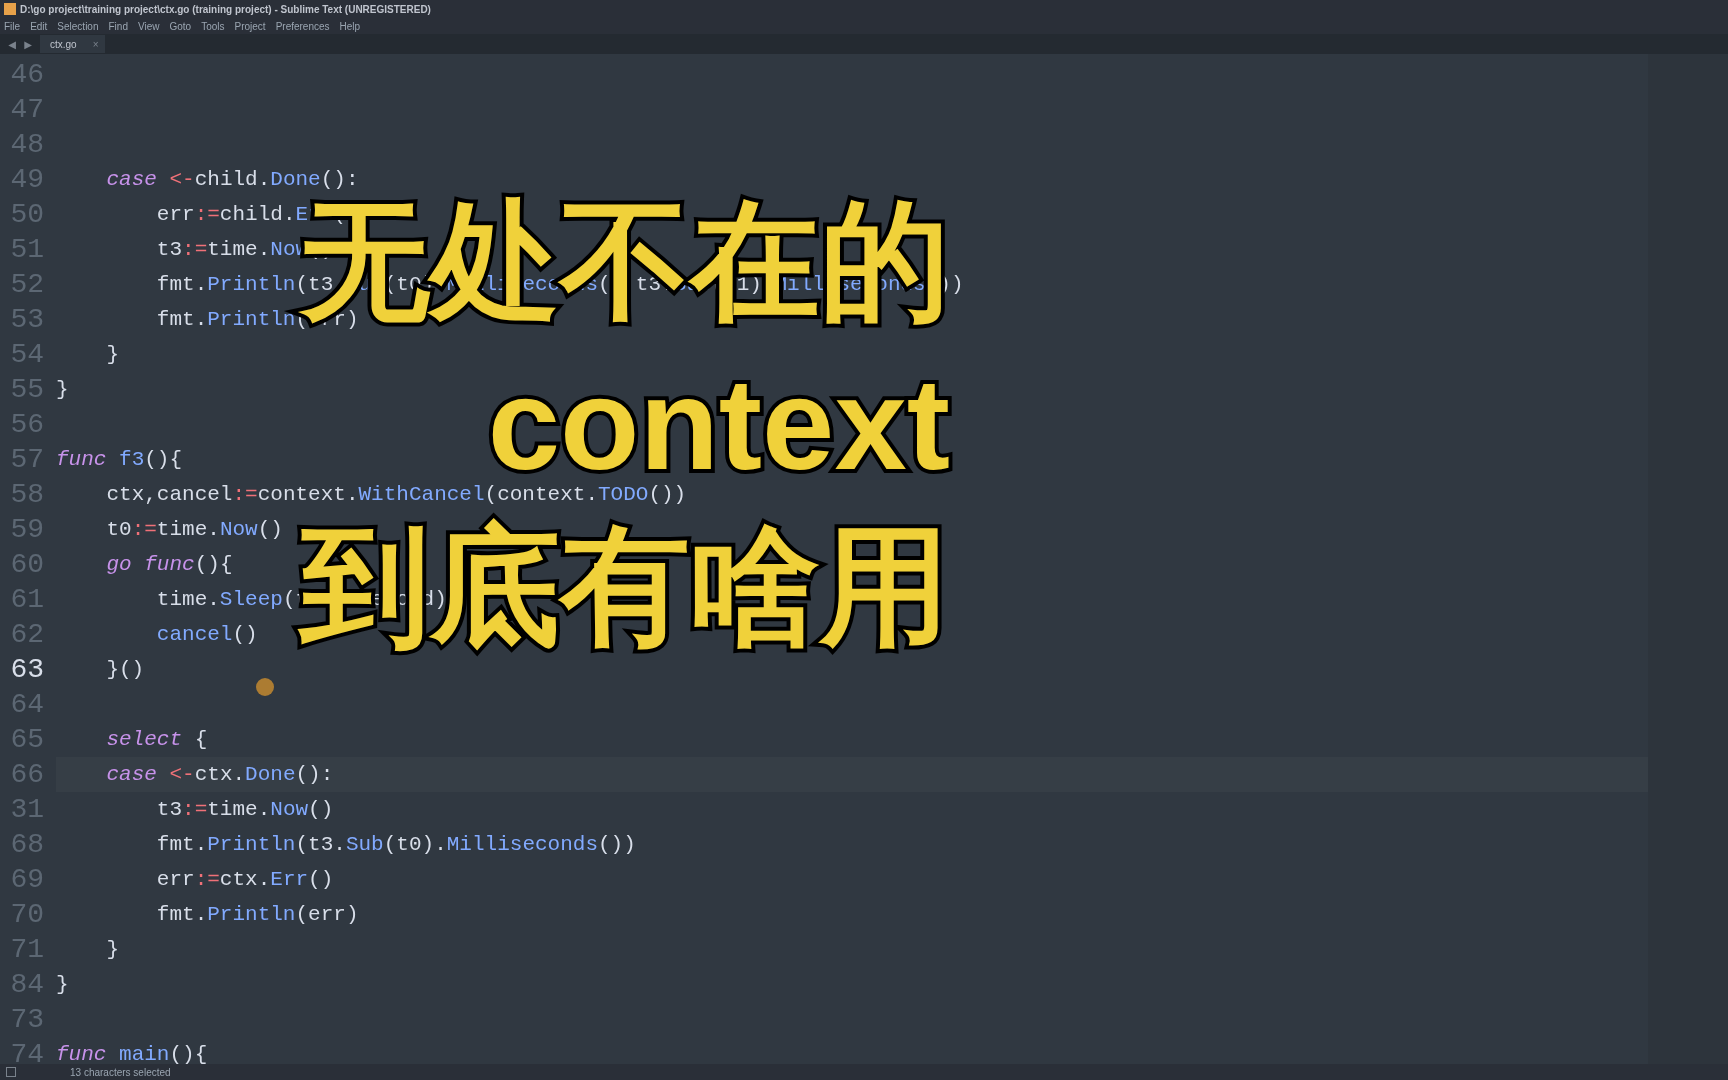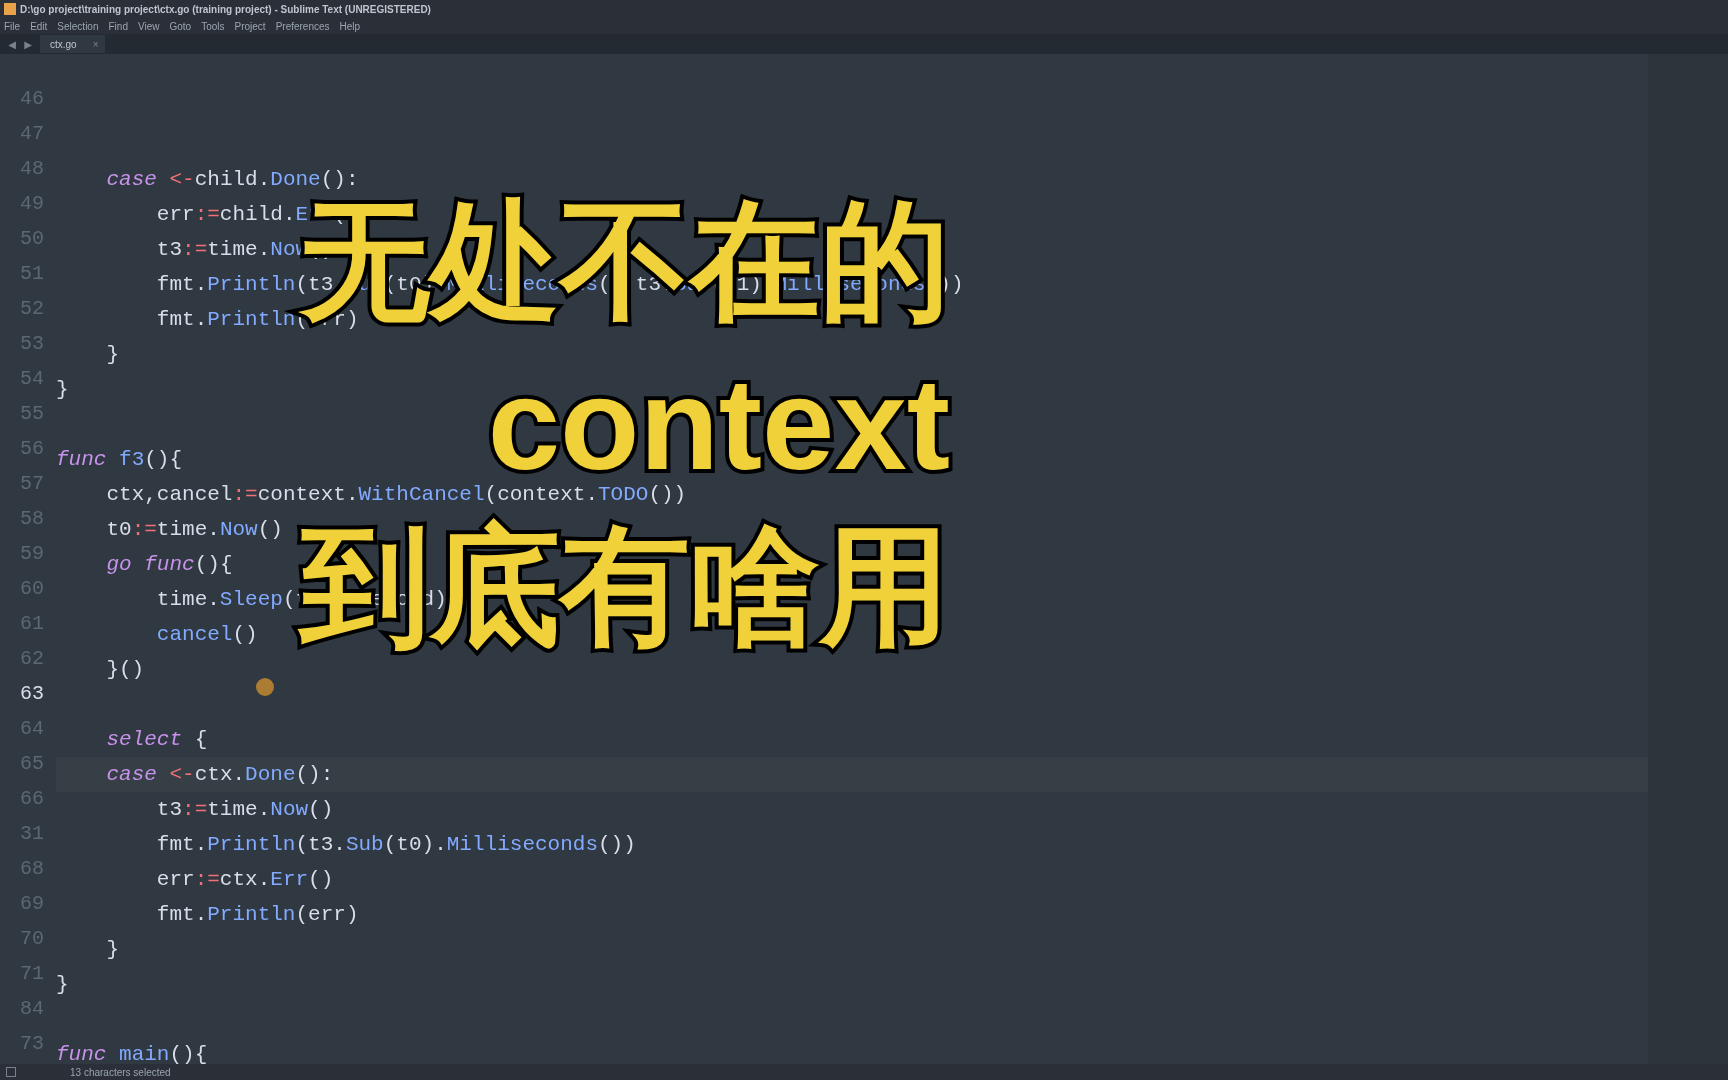--- a/index.html
+++ b/index.html
@@ -76,24 +76,23 @@
   display: flex;
   height: calc(1080px - 18px - 16px - 20px - 16px);
   overflow: hidden;
 }
 .gutter {
   width: 56px;
   background: #303841;
   text-align: right;
   padding-right: 12px;
   color: #5c6773;
-  font-size: 20px;
+  font-size: 28px;
   line-height: 35px;
   padding-top: 3px;
-  margin-top: 24px;
 }
 .gutter .ln.active { color: #d8dee9; }
 .code {
   flex: 1;
   font-size: 21px;
   line-height: 35px;
   white-space: pre;
   padding-top: 3px;
   position: relative;
 }

